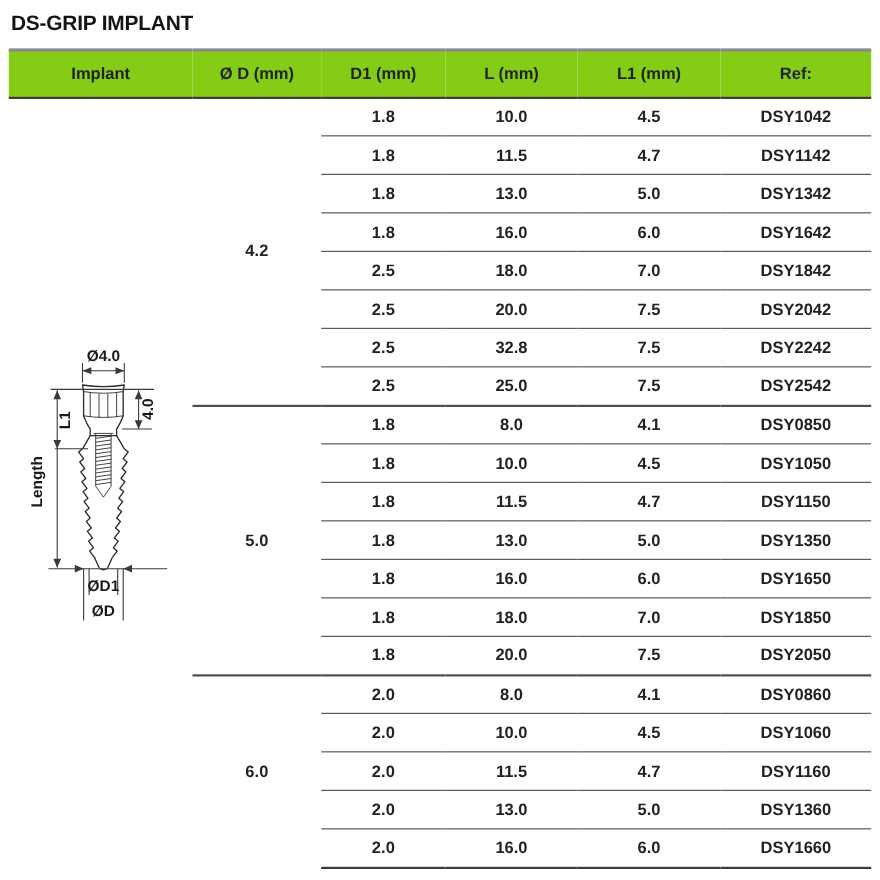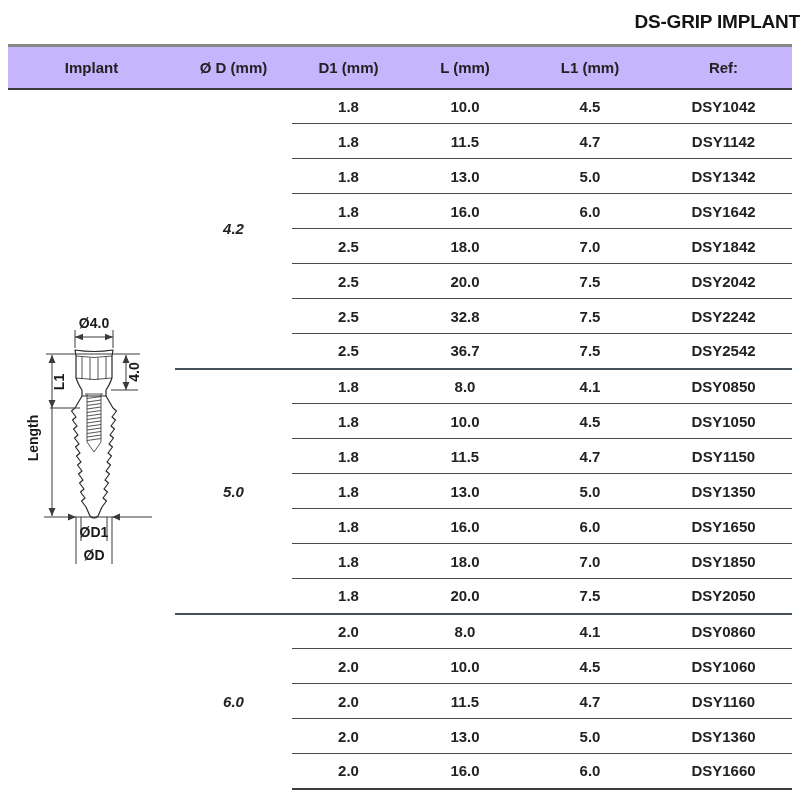--- a/index.html
+++ b/index.html
@@ -8,46 +8,45 @@
     width:800px; height:800px; overflow:hidden;
     font-family:"Liberation Sans", sans-serif;
     color:#1f1f1f;
   }
   .page { width:800px; height:800px; position:relative; }
 
   .page-title {
     margin:11px 0 0 10px;
     font-size:19px; font-weight:bold; letter-spacing:-0.2px;
     color:#141414;
-    text-align:right;
   }
 
   table.spec {
     border-collapse:collapse;
     table-layout:fixed;
     width:784px;
     margin:11px 0 0 8px;
   }
   table.spec th {
-    background:#c4b5fd;
+    background:#84cc16;
     border-top:3px solid #8a8a8a;
     border-bottom:2px solid #3c3c3c;
     height:43px;
     font-size:15px; font-weight:bold; color:#222;
     text-align:center; padding:0;
   }
   table.spec td {
     height:35px; padding:0;
     font-size:15px; font-weight:bold; color:#222;
     text-align:center; vertical-align:middle;
     background:#ffffff;
   }
   td.implant-cell { background:#ffffff; padding-top:14px; vertical-align:middle; }
   td.implant-cell svg { display:block; margin:0 auto; }
-  td.d-cell  { background:#d9e8f3; font-size:15px;font-style:italic; }
+  td.d-cell  { background:#d9e8f3; font-size:15px; }
   td.ref-cell{ background:#f0efef; }
   td.row-line   { border-top:1px solid #4a4a4a; }
   td.group-start{ border-top:2px solid #44505a; }
   table.spec tr.last-row td { border-bottom:2px solid #3c3c3c; }
 
   
   .dim   { stroke:#3a3a3a; stroke-width:1; fill:none; }
   .dimf  { fill:#3a3a3a; stroke:none; }
   .impl  { stroke:#2a2a2a; stroke-width:1.2; fill:none; stroke-linejoin:round; }
   .impl-thin { stroke:#2a2a2a; stroke-width:0.8; fill:none; }
@@ -172,21 +171,21 @@
           <td class="ref-cell row-line">DSY2042</td>
         </tr>
         <tr>
           <td class="row-line">2.5</td>
           <td class="row-line">32.8</td>
           <td class="row-line">7.5</td>
           <td class="ref-cell row-line">DSY2242</td>
         </tr>
         <tr>
           <td class="row-line">2.5</td>
-          <td class="row-line">36.7</td>
+          <td class="row-line">25.0</td>
           <td class="row-line">7.5</td>
           <td class="ref-cell row-line">DSY2542</td>
         </tr>
         <tr>
           <td rowspan="7" class="d-cell group-start">5.0</td>
           <td class="group-start">1.8</td>
           <td class="group-start">8.0</td>
           <td class="group-start">4.1</td>
           <td class="ref-cell group-start">DSY0850</td>
         </tr>

